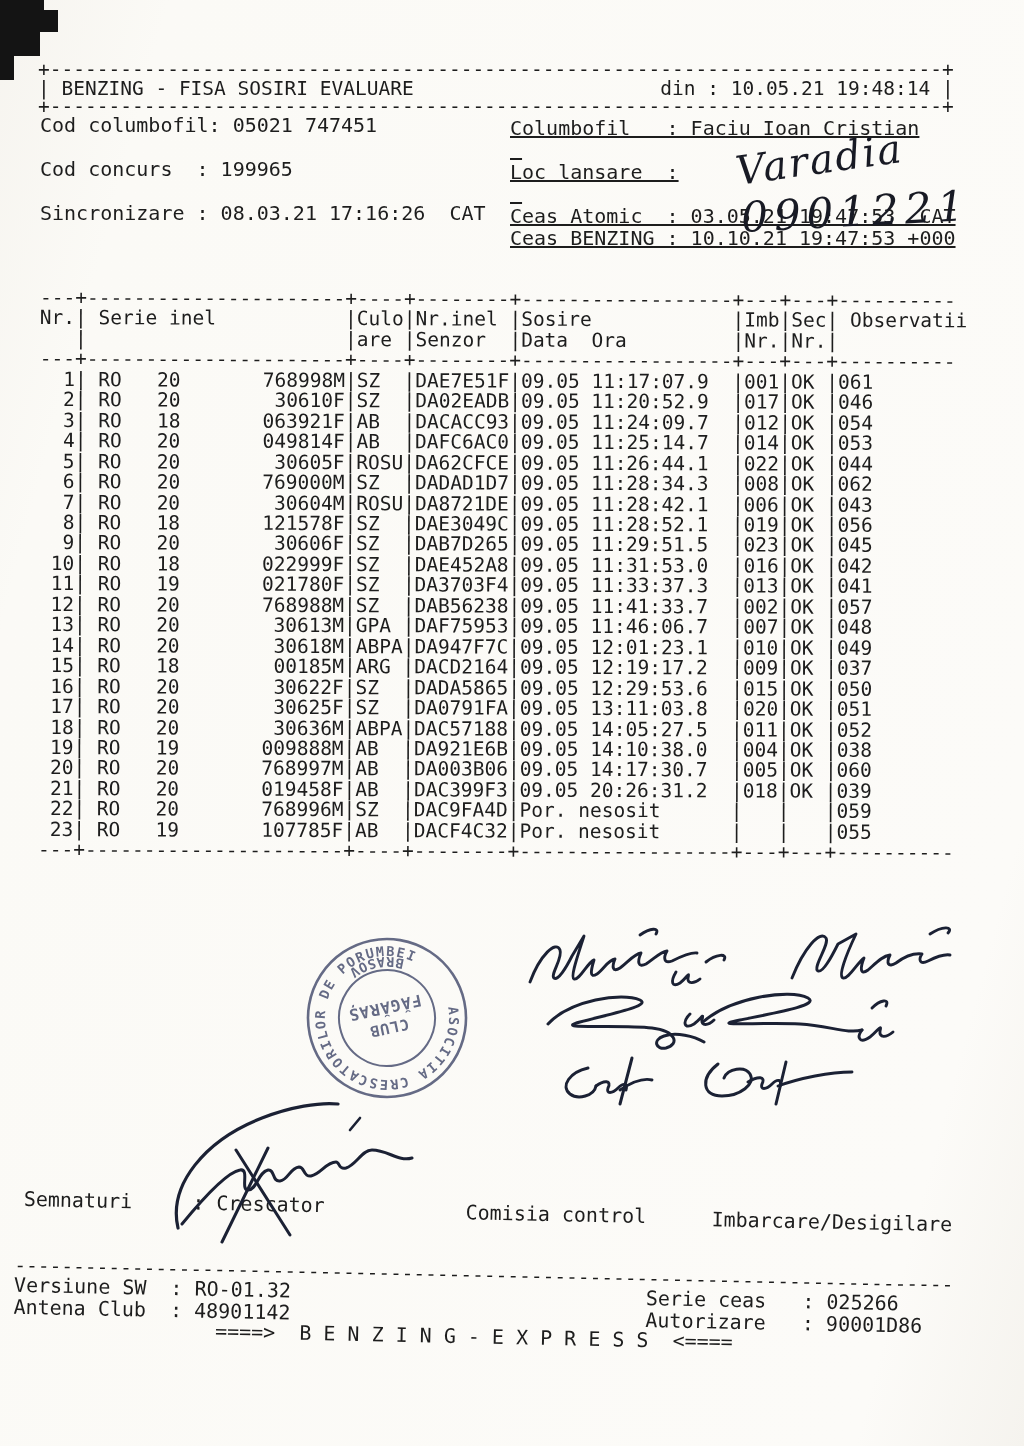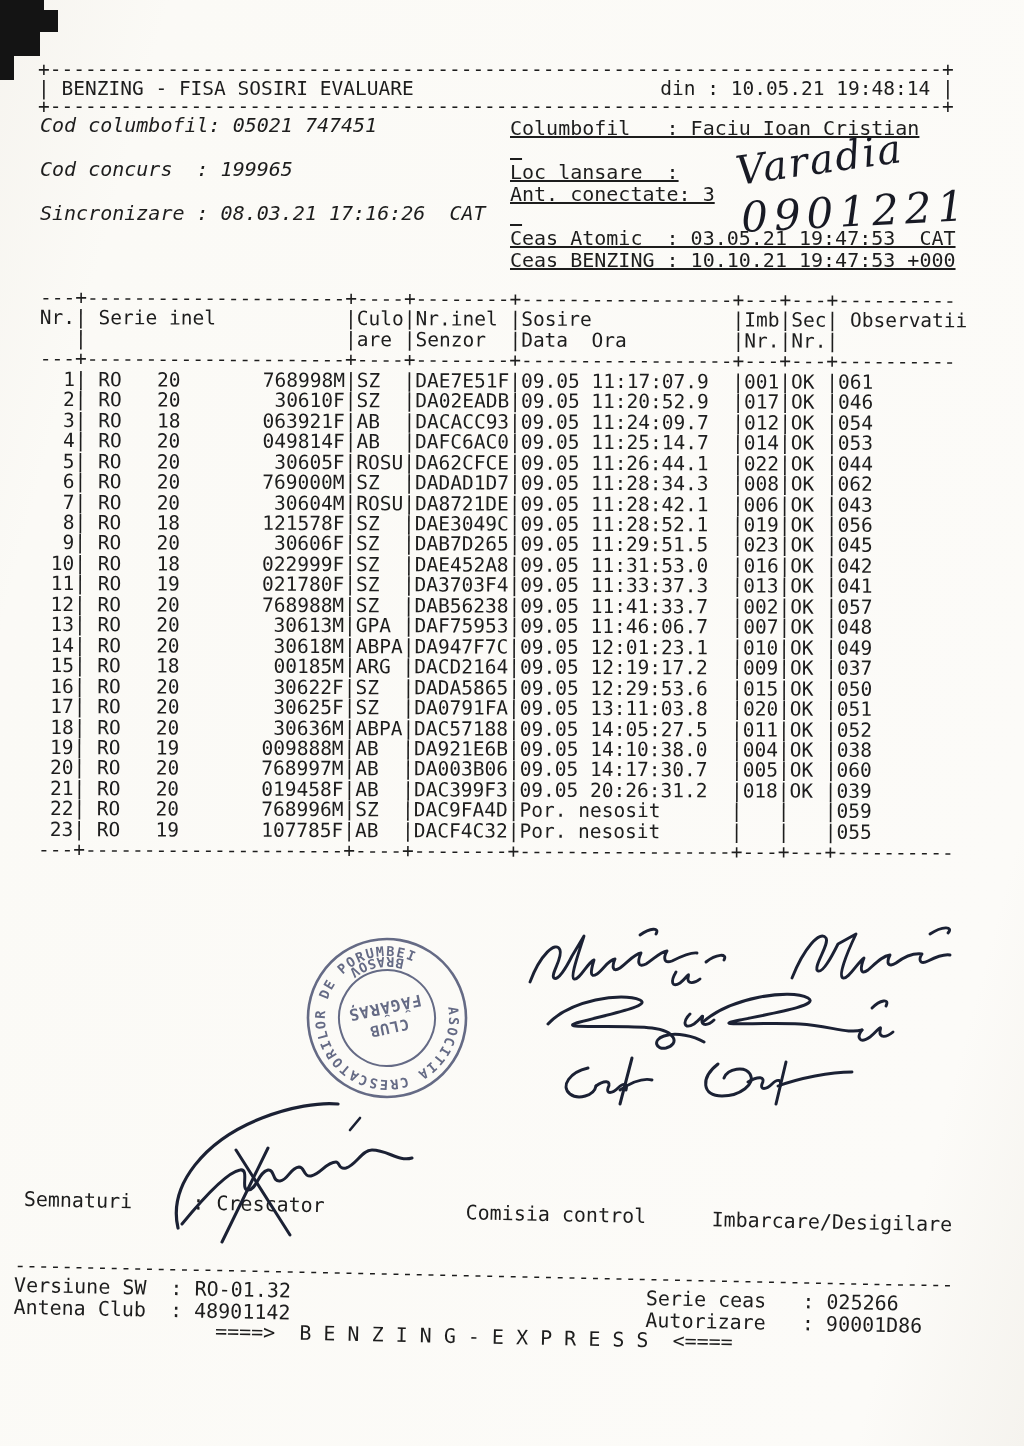--- a/index.html
+++ b/index.html
@@ -7,40 +7,40 @@
     width:1024px;height:1446px;position:relative;overflow:hidden;
     background:linear-gradient(105deg,#f6f4ef 0%,#fbfaf6 12%,#fcfbf8 88%,#f5f3ee 100%);
     font-family:"DejaVu Sans Mono",monospace;color:#1d1d1d;
   }
   .abs{position:absolute;white-space:pre;}
   .m19{font-size:19.5px;line-height:20.5px;}
   .m20{font-size:20px;line-height:22px;}
   .ln{white-space:pre;}
   #report-table{left:40px;top:288px;font-size:19.5px;line-height:20.45px;transform:rotate(.2deg);transform-origin:0 0;}
   #header-box{left:38px;top:61px;font-size:19.5px;line-height:18.5px;}
-  #info-left{left:40px;top:114px;font-style:italic;}
+  #info-left{left:40px;top:114px;}
   #info-right{left:510px;top:117px;text-decoration:underline;}
   #footer-block{position:absolute;left:0;top:1180px;width:1024px;height:266px;
     transform:rotate(1.2deg);transform-origin:30px 10px;}
   svg text{font-family:"DejaVu Sans Mono",monospace;}
   .hand{font-family:"DejaVu Serif",serif;font-style:italic;fill:#181a24;}
   .stampTxt{fill:#4b5272;font-weight:bold;}
   .sig{fill:none;stroke:#1b2134;stroke-linecap:round;stroke-linejoin:round;}
 </style>
 </head>
 <body>
 
 <svg class="abs" style="left:0;top:0" width="70" height="90">
   <polygon points="0,0 44,0 44,10 58,10 58,32 40,32 40,56 14,56 14,80 0,80" fill="#141414"></polygon>
 </svg>
 
 <div id="header-box" class="abs"><div class="ln">+----------------------------------------------------------------------------+</div><div class="ln">| BENZING - FISA SOSIRI EVALUARE                     din : 10.05.21 19:48:14 |</div><div class="ln">+----------------------------------------------------------------------------+</div></div>
 
 <div id="info-left" class="abs m20"><div class="ln">Cod columbofil: 05021 747451</div><div class="ln">&nbsp;</div><div class="ln">Cod concurs  : 199965</div><div class="ln">&nbsp;</div><div class="ln">Sincronizare : 08.03.21 17:16:26  CAT</div></div>
-<div id="info-right" class="abs m20"><div class="ln">Columbofil   : Faciu Ioan Cristian</div><div class="ln">&nbsp;</div><div class="ln">Loc lansare  :</div><div class="ln">Ant. conectate: 3</div><div class="ln">&nbsp;</div><div class="ln">Ceas Atomic  : 03.05.21 19:47:53  CAT</div><div class="ln">Ceas BENZING : 10.10.21 19:47:53 +000</div></div>
+<div id="info-right" class="abs m20"><div class="ln">Columbofil   : Faciu Ioan Cristian</div><div class="ln">&nbsp;</div><div class="ln">Loc lansare  :</div><div class="ln">&nbsp;</div><div class="ln">Ceas Atomic  : 03.05.21 19:47:53  CAT</div><div class="ln">Ceas BENZING : 10.10.21 19:47:53 +000</div></div>
 
 <div id="report-table" class="abs"><div class="ln">---+----------------------+----+--------+------------------+---+---+----------</div><div class="ln">Nr.| Serie inel           |Culo|Nr.inel |Sosire            |Imb|Sec| Observatii</div><div class="ln">   |                      |are |Senzor  |Data  Ora         |Nr.|Nr.|          </div><div class="ln">---+----------------------+----+--------+------------------+---+---+----------</div><div class="ln">  1| RO   20       768998M|SZ  |DAE7E51F|09.05 11:17:07.9  |001|OK |061</div><div class="ln">  2| RO   20        30610F|SZ  |DA02EADB|09.05 11:20:52.9  |017|OK |046</div><div class="ln">  3| RO   18       063921F|AB  |DACACC93|09.05 11:24:09.7  |012|OK |054</div><div class="ln">  4| RO   20       049814F|AB  |DAFC6AC0|09.05 11:25:14.7  |014|OK |053</div><div class="ln">  5| RO   20        30605F|ROSU|DA62CFCE|09.05 11:26:44.1  |022|OK |044</div><div class="ln">  6| RO   20       769000M|SZ  |DADAD1D7|09.05 11:28:34.3  |008|OK |062</div><div class="ln">  7| RO   20        30604M|ROSU|DA8721DE|09.05 11:28:42.1  |006|OK |043</div><div class="ln">  8| RO   18       121578F|SZ  |DAE3049C|09.05 11:28:52.1  |019|OK |056</div><div class="ln">  9| RO   20        30606F|SZ  |DAB7D265|09.05 11:29:51.5  |023|OK |045</div><div class="ln"> 10| RO   18       022999F|SZ  |DAE452A8|09.05 11:31:53.0  |016|OK |042</div><div class="ln"> 11| RO   19       021780F|SZ  |DA3703F4|09.05 11:33:37.3  |013|OK |041</div><div class="ln"> 12| RO   20       768988M|SZ  |DAB56238|09.05 11:41:33.7  |002|OK |057</div><div class="ln"> 13| RO   20        30613M|GPA |DAF75953|09.05 11:46:06.7  |007|OK |048</div><div class="ln"> 14| RO   20        30618M|ABPA|DA947F7C|09.05 12:01:23.1  |010|OK |049</div><div class="ln"> 15| RO   18        00185M|ARG |DACD2164|09.05 12:19:17.2  |009|OK |037</div><div class="ln"> 16| RO   20        30622F|SZ  |DADA5865|09.05 12:29:53.6  |015|OK |050</div><div class="ln"> 17| RO   20        30625F|SZ  |DA0791FA|09.05 13:11:03.8  |020|OK |051</div><div class="ln"> 18| RO   20        30636M|ABPA|DAC57188|09.05 14:05:27.5  |011|OK |052</div><div class="ln"> 19| RO   19       009888M|AB  |DA921E6B|09.05 14:10:38.0  |004|OK |038</div><div class="ln"> 20| RO   20       768997M|AB  |DA003B06|09.05 14:17:30.7  |005|OK |060</div><div class="ln"> 21| RO   20       019458F|AB  |DAC399F3|09.05 20:26:31.2  |018|OK |039</div><div class="ln"> 22| RO   20       768996M|SZ  |DAC9FA4D|Por. nesosit      |   |   |059</div><div class="ln"> 23| RO   19       107785F|AB  |DACF4C32|Por. nesosit      |   |   |055</div><div class="ln">---+----------------------+----+--------+------------------+---+---+----------</div></div>
 
 <div id="footer-block">
   <div class="abs m20" style="left:24px;top:8px">Semnaturi     : Crescator</div>
   <div class="abs m20" style="left:466px;top:12px">Comisia control</div>
   <div class="abs m20" style="left:712px;top:14px">Imbarcare/Desigilare</div>
   <div class="abs m19" id="footer-dashes" style="left:16px;top:76px">--------------------------------------------------------------------------------</div>
   <div class="abs m20" style="left:16px;top:94px">Versiune SW  : RO-01.32</div>
   <div class="abs m20" style="left:16px;top:116px">Antena Club  : 48901142</div>

